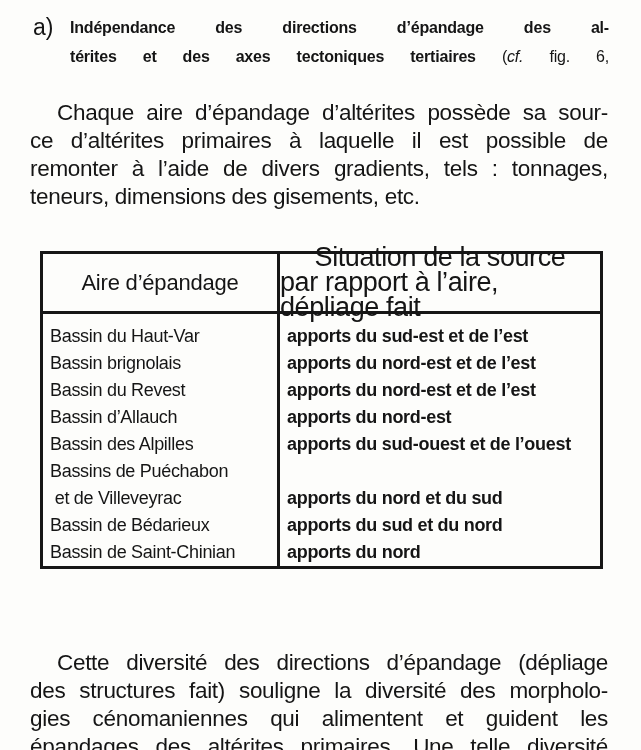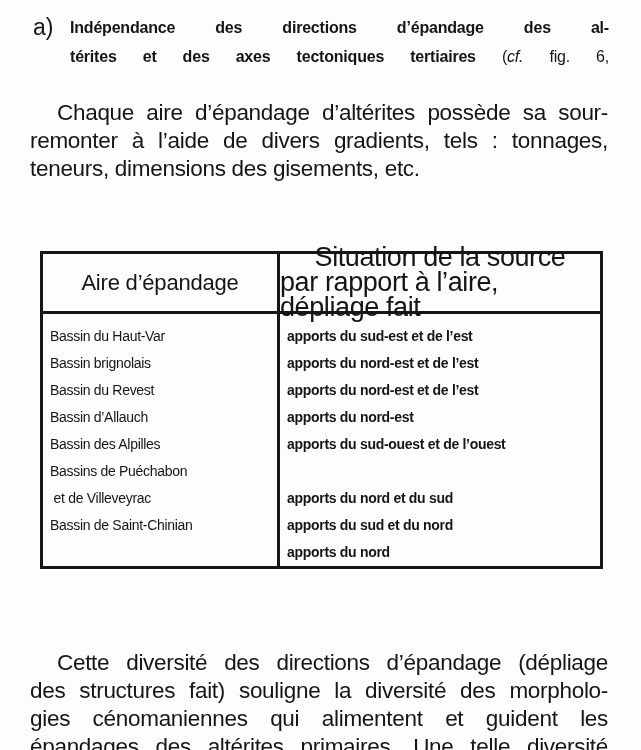--- a/index.html
+++ b/index.html
@@ -83,41 +83,42 @@
     padding: 9px 0 0 7px;
     overflow: hidden;
   }
   .tb-col2 {
     flex: 1;
     padding: 9px 0 0 7px;
     overflow: hidden;
     font-weight: bold;
   }
   .trow {
-    font-size: 14px; line-height: 27px;
+    font-size: 18px; line-height: 27px;
     letter-spacing: -0.3px;
     white-space: pre;
     height: 27px;
   }
 </style>
 </head>
 <body>
 
 <div class="page">
 
   <div class="heading">
     <div class="h-marker">a)</div>
     <div class="h-lines" id="heading-lines">
         <div class="h-line jl"><span class="seg-b ">Indépendance des directions d’épandage des al-</span></div>
         <div class="h-line jl"><span class="seg-b ">térites et des axes tectoniques tertiaires</span><span class=""> (</span><span class="seg-i">cf.</span><span class=""> fig. 6,</span></div>
       </div>
   </div>
 
   <div class="para" id="para1">
       <div class="pline jl">Chaque aire d’épandage d’altérites possède sa sour-</div>
+      <div class="pline jl">ce d’altérites primaires à laquelle il est possible de</div>
       <div class="pline jl">remonter à l’aide de divers gradients, tels : tonnages,</div>
       <div class="pline">teneurs, dimensions des gisements, etc.</div>
     </div>
 
   <div class="dtable">
     <div class="thead">
       <div class="th-col1">Aire d’épandage</div>
       <div class="th-col2">
         <div>Situation de la source</div>
         <div>par rapport à l’aire, dépliage fait</div>
@@ -125,20 +126,21 @@
     </div>
     <div class="tbody">
       <div class="tb-col1" id="tbody-col1">
           <div class="trow">Bassin du Haut-Var</div>
           <div class="trow">Bassin brignolais</div>
           <div class="trow">Bassin du Revest</div>
           <div class="trow">Bassin d’Allauch</div>
           <div class="trow">Bassin des Alpilles</div>
           <div class="trow">Bassins de Puéchabon</div>
           <div class="trow"> et de Villeveyrac</div>
+          <div class="trow">Bassin de Bédarieux</div>
           <div class="trow">Bassin de Saint-Chinian</div>
         </div>
       <div class="tb-col2" id="tbody-col2">
           <div class="trow">apports du sud-est et de l’est</div>
           <div class="trow">apports du nord-est et de l’est</div>
           <div class="trow">apports du nord-est et de l’est</div>
           <div class="trow">apports du nord-est</div>
           <div class="trow">apports du sud-ouest et de l’ouest</div>
           <div class="trow">&nbsp;</div>
           <div class="trow">apports du nord et du sud</div>

